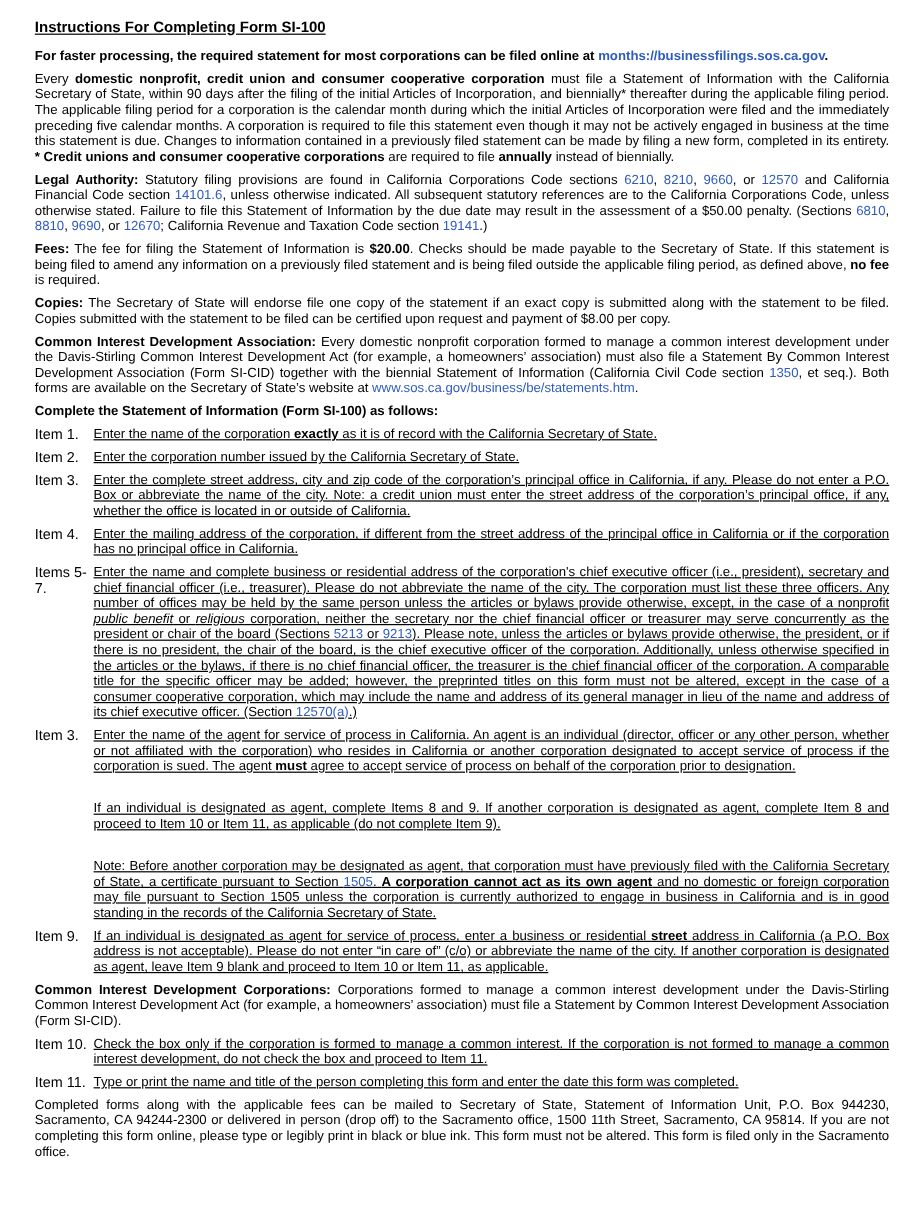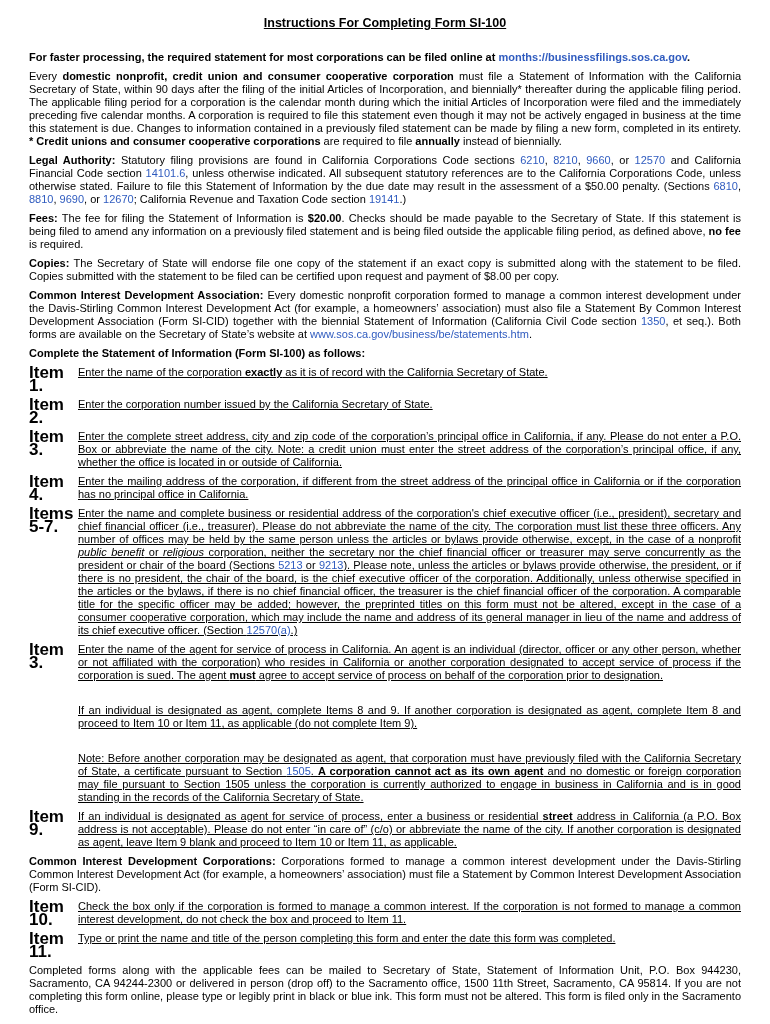--- a/index.html
+++ b/index.html
@@ -12,35 +12,34 @@
   .page {
     width: 770px;
     min-height: 1024px;
     padding: 16px 29px 14px 29px;
     background: #ffffff;
   }
   .title {
     font-size: 12.5px;
     font-weight: bold;
     text-decoration: underline;
-    text-align: center;
-    margin-bottom: 21px;
+    margin-bottom: 11px;
   }
   .block { margin-bottom: 6px; }
   .para {
     font-size: 11px;
     line-height: 13px;
     text-align: justify;
   }
   .item { display: flex; }
   .item-label {
     flex: 0 0 49px;
     width: 49px;
-    font-weight: bold;
-    font-size: 17px;
+    font-weight: normal;
+    font-size: 12px;
     line-height: 13px;
     padding-right: 4px;
   }
   .item-text { flex: 1; min-width: 0; text-decoration: underline; }
   .item-text .para + .para { margin-top: 22px; }
   .run.b { font-weight: bold; }
   .run.i { font-style: italic; }
   .run.link { color: var(--link-color, #2f5bbf); cursor: pointer; }
 </style>
 </head>

